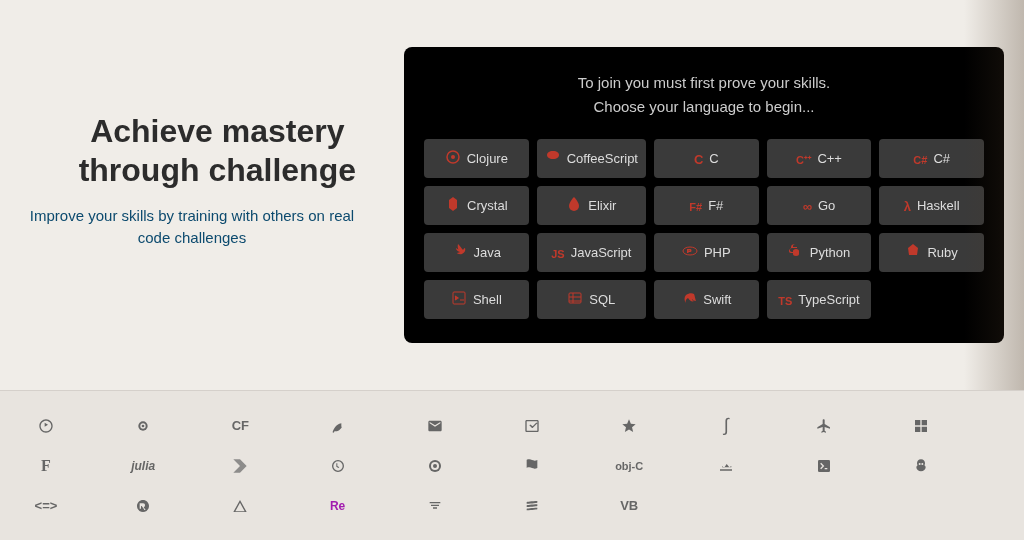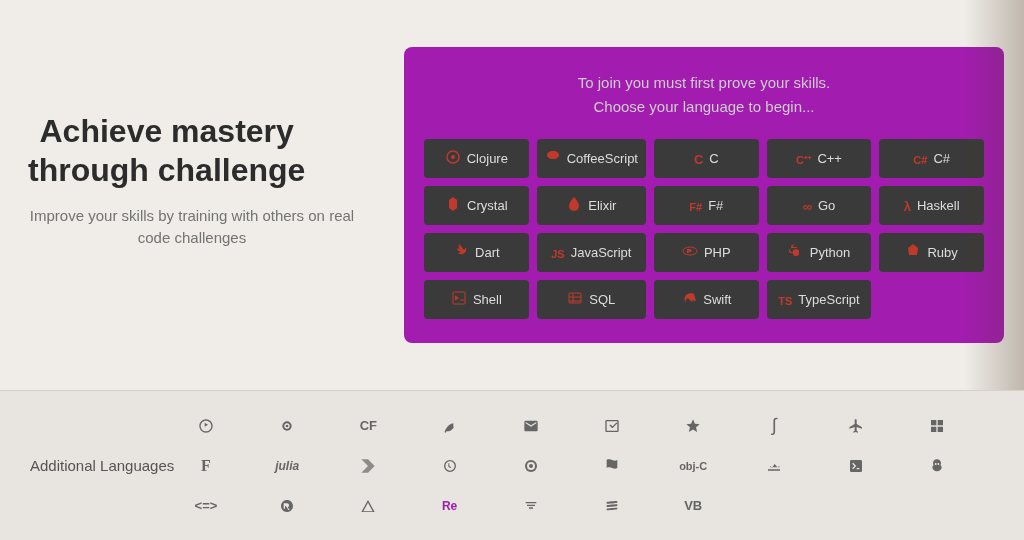--- a/index.html
+++ b/index.html
@@ -9,41 +9,41 @@
       display: flex;
       flex: 1;
       height: 390px;
       position: relative;
     }
 
     .left-panel {
       width: 385px;
       display: flex;
       flex-direction: column;
-      align-items: flex-start;
+      align-items: flex-end;
       justify-content: center;
       padding: 28px;
       background: #f0ede8;
       position: relative;
       z-index: 1;
     }
 
     .left-panel h1 {
       font-size: 32px;
       font-weight: 700;
       text-align: center;
       color: #2c2c2c;
       line-height: 1.2;
       margin-bottom: 16px;
     }
 
     .left-panel p {
       font-size: 15px;
       text-align: center;
-      color: #737373;
+      color: #0c4a6e;
       line-height: 1.5;
       margin-bottom: 28px;
     }
 
     .signup-btn {
       background: #c0392b;
       color: white;
       border: none;
       padding: 12px 30px;
       font-size: 13px;
@@ -69,21 +69,21 @@
       position: absolute;
       right: 0;
       top: 0;
       width: 60px;
       height: 100%;
       background: linear-gradient(to left, rgba(80,60,40,0.3), transparent);
       pointer-events: none;
     }
 
     .language-panel {
-      background: #a21caf;
+      background: #000000;
       border-radius: 8px;
       padding: 24px 20px;
       width: 600px;
       max-width: 610px;
     }
 
     .panel-header {
       text-align: center;
       color: #ccc;
       font-size: 15px;
@@ -224,21 +224,21 @@
             <span>Go</span>
           </button>
           <button class="lang-btn">
             <span class="lang-icon"><span style="color:#c0392b;font-weight:700;font-size:13px;">λ</span></span>
             <span>Haskell</span>
           </button>
           <button class="lang-btn">
             <span class="lang-icon"><svg viewBox="0 0 16 16" fill="#c0392b" width="14" height="14">
                 <path d="M6 1c0 0-1 4 1 6-1-1-3-2-3-2s0 3 4 4c0 0-2 1-3 1 0 0 2 2 5 1 2-1 4-3 3-6-1 0-2 2-2 2S8 3 6 1z"></path>
               </svg></span>
-            <span>Dart</span>
+            <span>Java</span>
           </button>
           <button class="lang-btn">
             <span class="lang-icon"><span style="color:#c0392b;font-weight:700;font-size:11px;">JS</span></span>
             <span>JavaScript</span>
           </button>
           <button class="lang-btn">
             <span class="lang-icon"><svg viewBox="0 0 16 16" fill="#c0392b" width="14" height="14">
                 <ellipse cx="8" cy="8" rx="7" ry="4" stroke="#c0392b" stroke-width="1" fill="none"></ellipse>
                 <path d="M5 6v4h1.5V9h1.5c1 0 1.5-.5 1.5-1.5S9 6 8 6H5zm1.5 1h1c.5 0 .5.5 0 .5h-1V7z"></path>
               </svg></span>
@@ -280,21 +280,20 @@
             <span class="lang-icon"><span style="color:#c0392b;font-weight:700;font-size:11px;margin-top:39px;">TS</span></span>
             <span>TypeScript</span>
           </button>
         </div>
     </div>
     <div class="deco-right"></div>
   </div>
 </div>
 
 <div class="bottom-section">
-  <div class="additional-label">Additional Languages</div>
   <div class="additional-icons">
 
     <div class="add-icon" title="Falcom">
       <svg viewBox="0 0 24 24" fill="currentColor">
           <path d="M12 2C6.5 2 2 6.5 2 12s4.5 10 10 10 10-4.5 10-10S17.5 2 12 2zm0 2c4.4 0 8 3.6 8 8s-3.6 8-8 8-8-3.6-8-8 3.6-8 8-8zm-2 3v6l5-3-5-3z"></path>
         </svg>
     </div>
     <div class="add-icon" title="lang2">
       <svg viewBox="0 0 24 24" fill="currentColor">
           <circle cx="12" cy="12" r="7"></circle>

